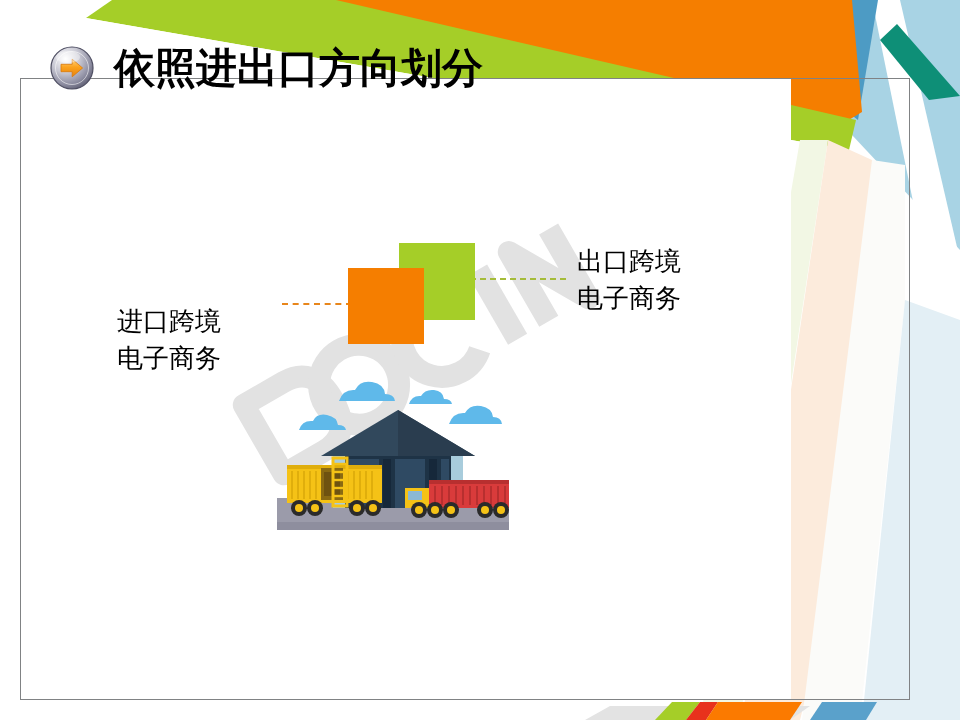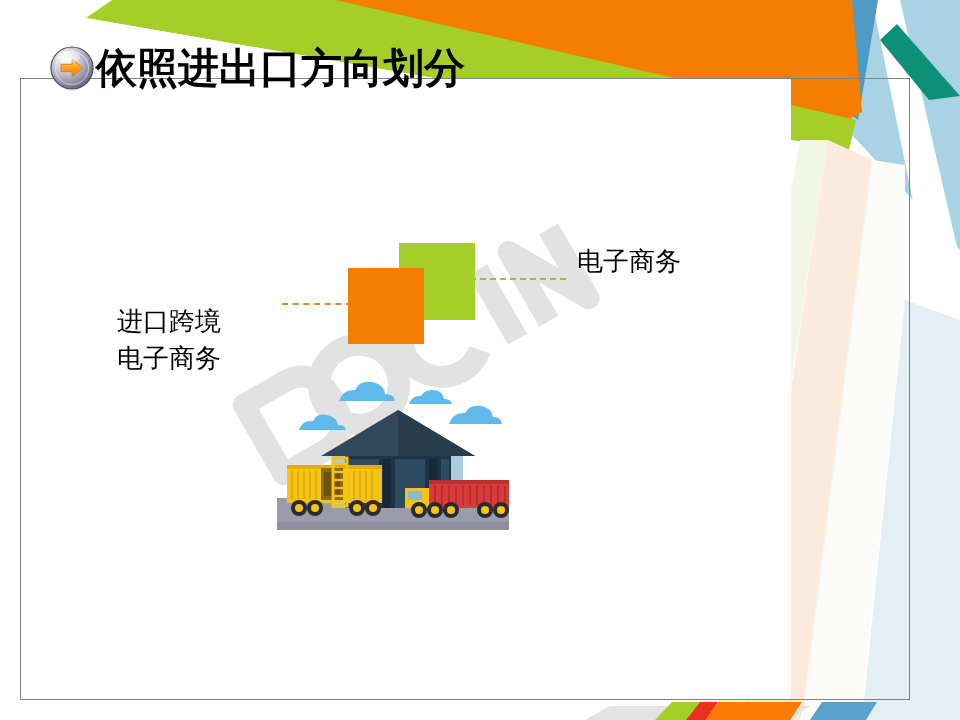--- a/index.html
+++ b/index.html
@@ -48,21 +48,21 @@
     background: #ffffff;
   }
 
   
   #title-row {
     position: absolute;
     left: 50px;
     top: 46px;
     display: flex;
     align-items: center;
-    gap: 2px;
+    gap: 20px;
     z-index: 40;
   }
   #title-bullet-icon {
     width: 44px;
     height: 44px;
     flex: 0 0 auto;
     display: block;
   }
   #slide-title {
     font-family: "DejaVu Sans", "Liberation Sans", sans-serif;
@@ -236,20 +236,21 @@
   <div class="sq" id="square-orange"></div>
   <div class="connector" id="connector-left"></div>
   <div class="connector" id="connector-right"></div>
 
   <div class="label-block" id="label-import">
     <div>进口跨境</div>
     <div>电子商务</div>
   </div>
 
   <div class="label-block" id="label-export">
+    <div>出口跨境</div>
     <div>电子商务</div>
   </div>
 
   <svg id="illustration" viewBox="0 0 262 185" aria-hidden="true">
 
     <g fill="#5FB9EA">
       <path d="M62 41 q4 -12 16 -11 q5 -10 17 -8 q12 2 13 12 q9 0 10 7 z"></path>
       <path d="M132 44 q3 -9 12 -8 q4 -7 13 -6 q9 1 10 9 q7 0 8 5 z"></path>
       <path d="M172 64 q4 -12 16 -11 q5 -9 16 -7 q11 2 12 11 q8 0 9 7 z"></path>
       <path d="M22 70 q3 -10 14 -9 q4 -8 14 -6 q10 2 11 10 q7 0 8 5 z"></path>

